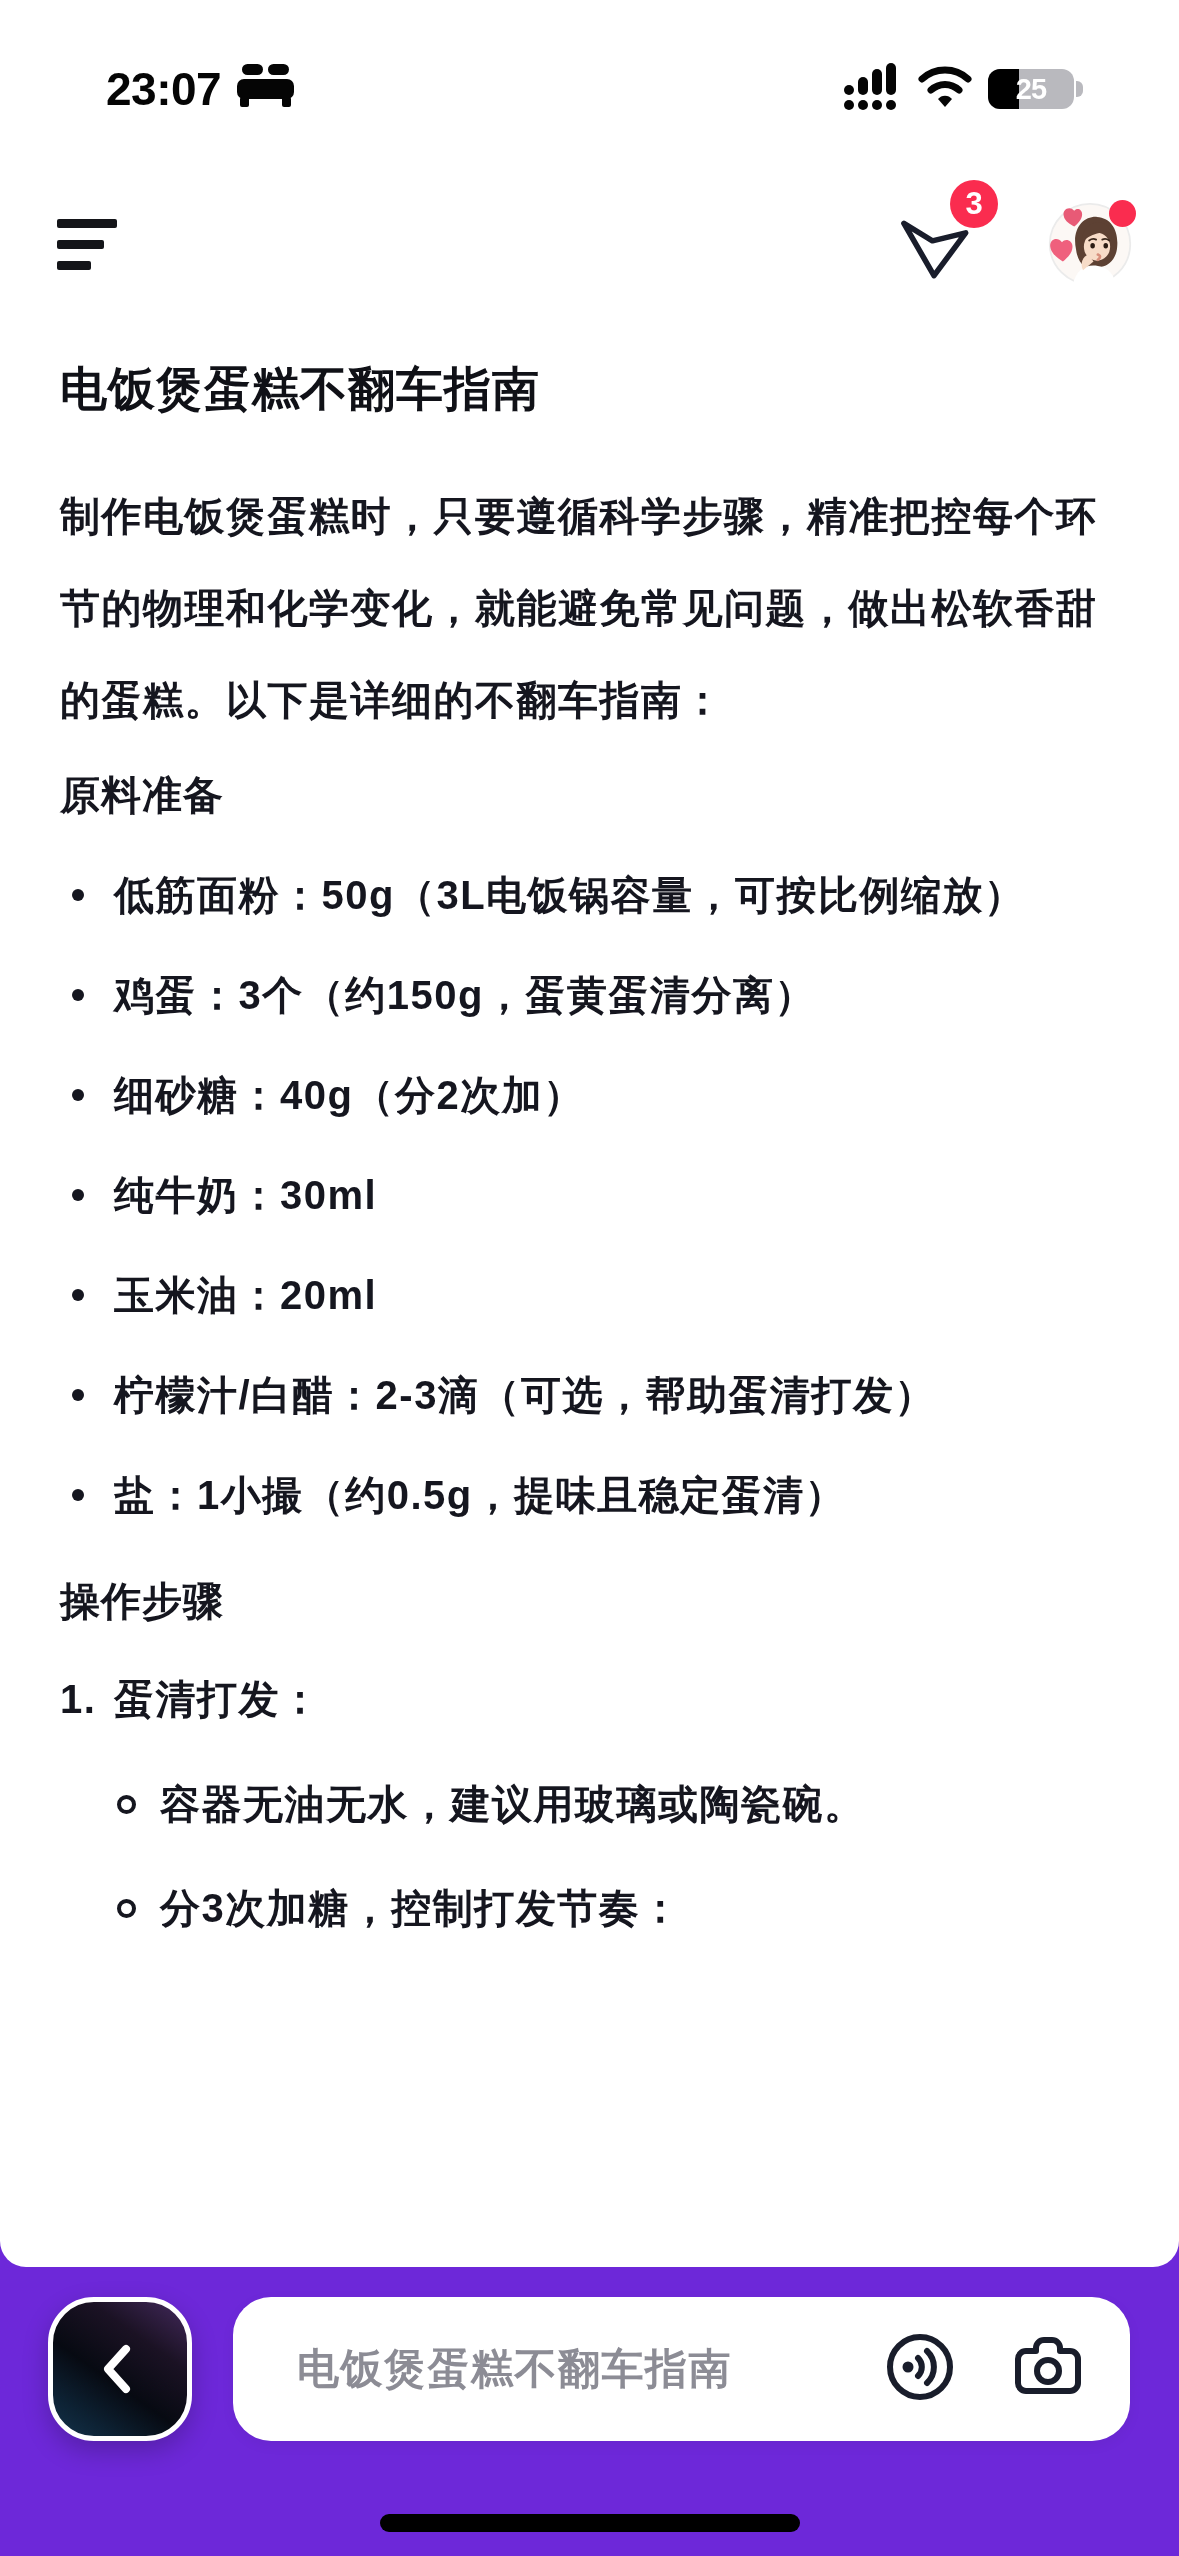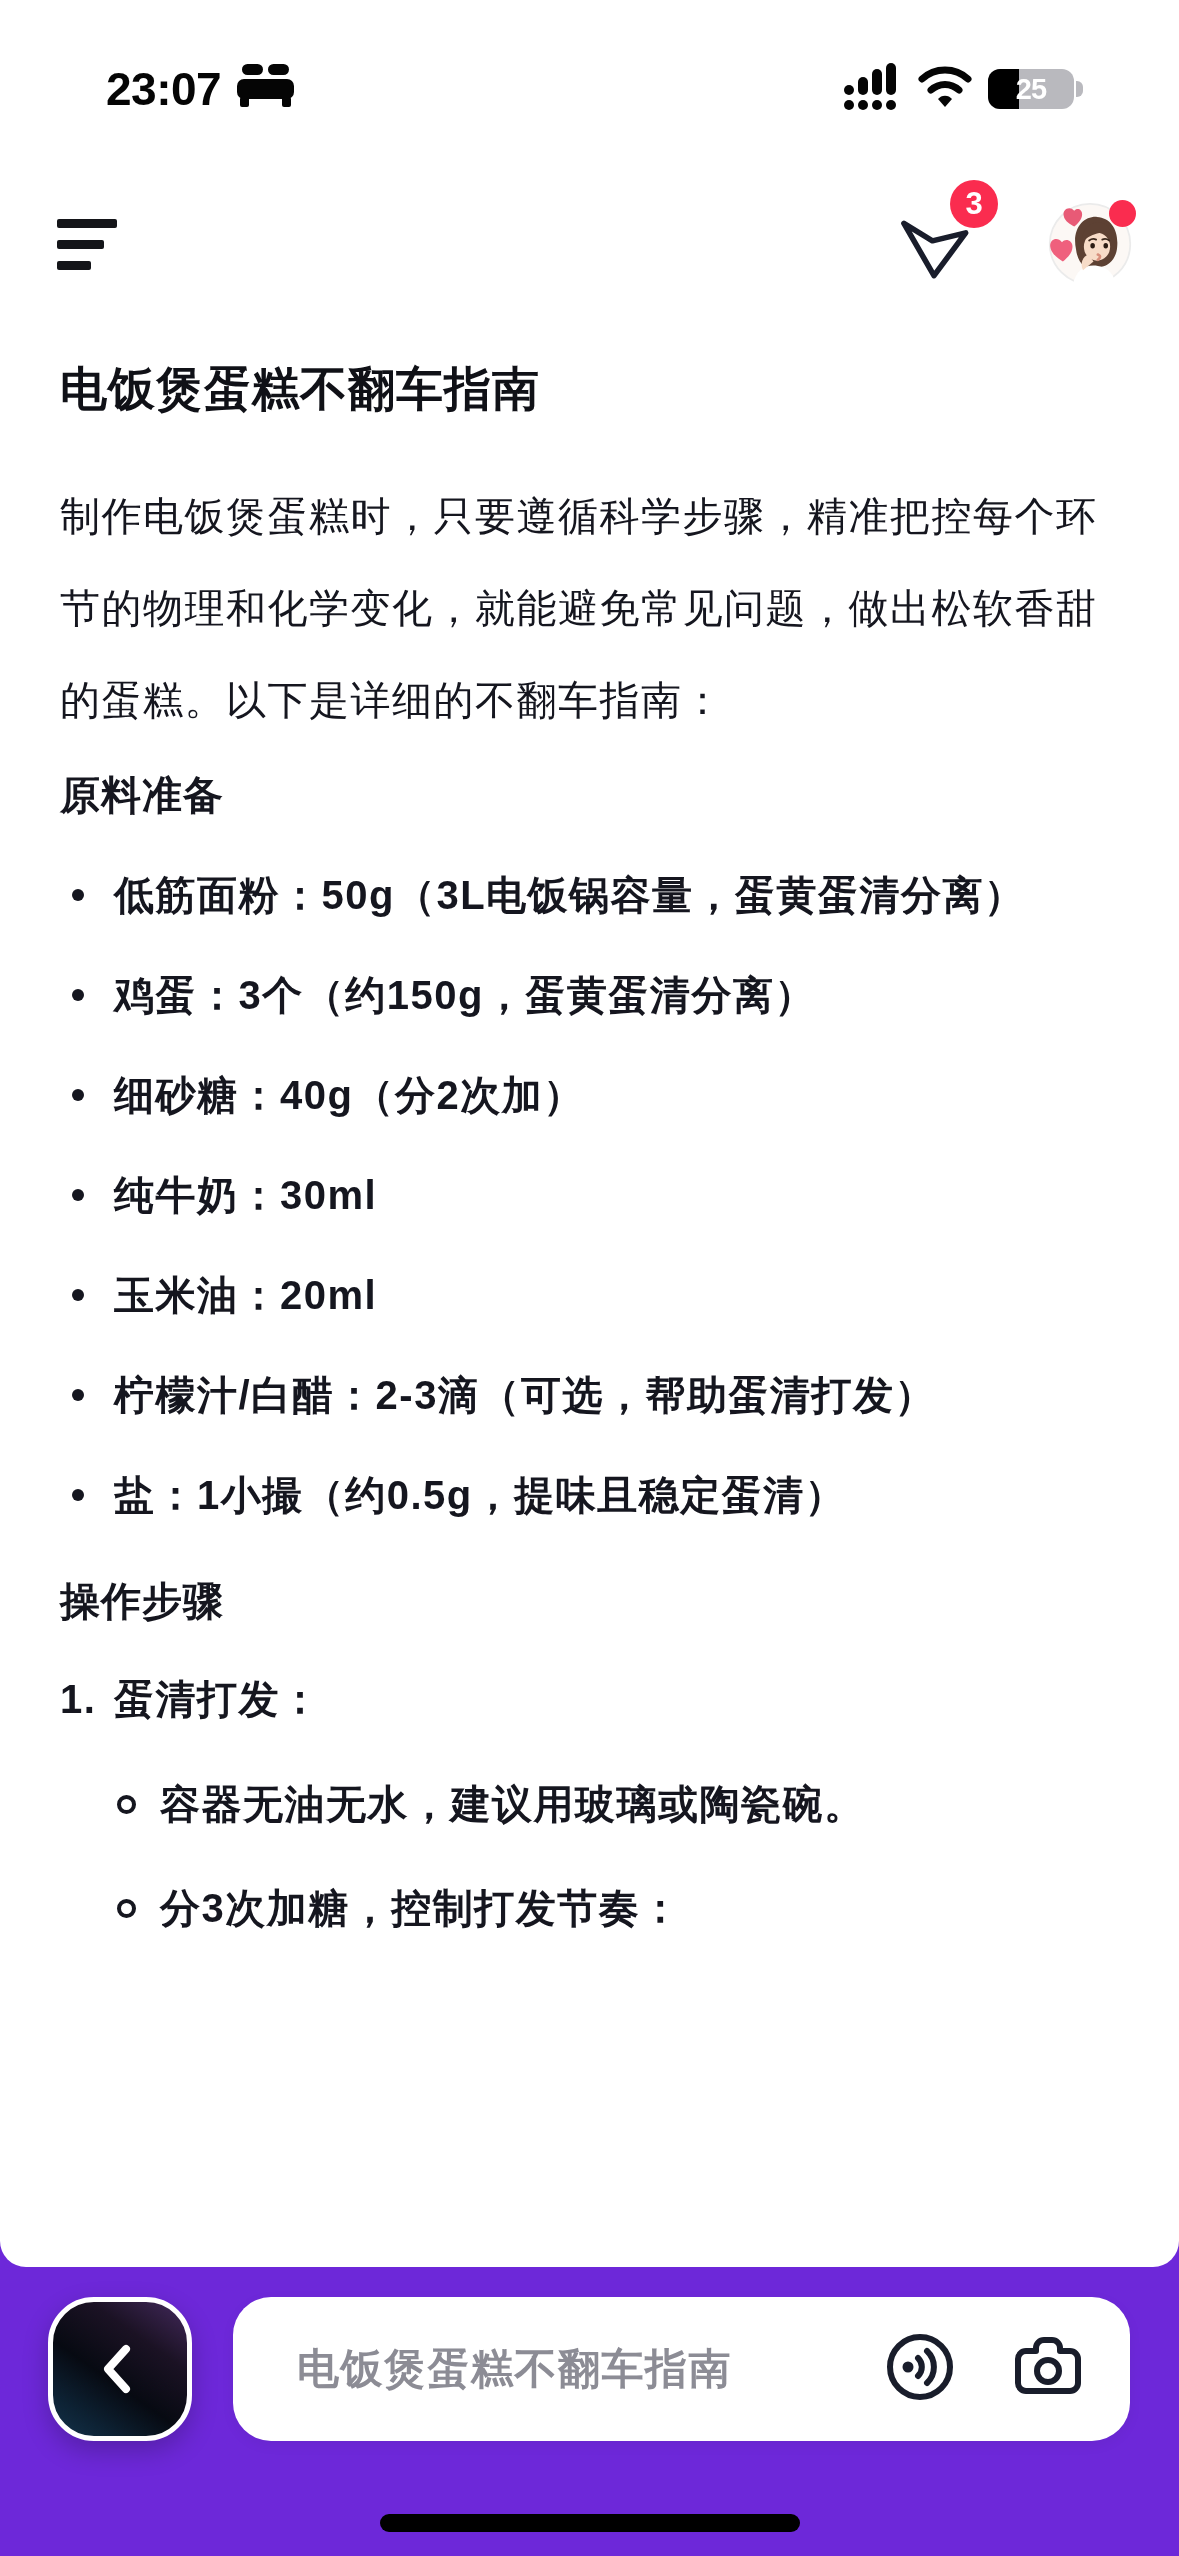--- a/index.html
+++ b/index.html
@@ -46,21 +46,21 @@
     display:flex;align-items:center;justify-content:center;
   }
   .avatar-wrap{position:relative;width:84px;height:84px;margin-left:76px;}
   .avatar-wrap svg{display:block;}
   .red-dot{position:absolute;top:-2px;right:-4px;width:27px;height:27px;border-radius:50%;background:#fa2c4f;}
   
   .article{padding:0 58px 0 60px;}
   .title{margin-top:50px;font-size:47px;line-height:66px;font-weight:800;color:#101117;letter-spacing:1px;}
   .ai-row{margin-top:40px;display:flex;align-items:center;gap:15px;}
   .ai-label{font-size:34px;color:#75757e;font-weight:500;letter-spacing:1px;}
-  .intro{margin-top:48px;font-size:40px;line-height:92px;font-weight:400;letter-spacing:1.5px;}
+  .intro{margin-top:48px;font-size:40px;line-height:92px;font-weight:700;letter-spacing:1.5px;}
   .h2{margin-top:26px;font-size:40px;line-height:46px;font-weight:800;letter-spacing:1px;}
   ul.ing{list-style:none;margin:34px 0 0 0;padding:0;}
   ul.ing li{
     position:relative;padding-left:54px;margin-bottom:14px;
     font-size:40px;line-height:86px;font-weight:600;letter-spacing:1.5px;
   }
   ul.ing li::before{
     content:"";position:absolute;left:12px;top:37px;width:12px;height:12px;border-radius:50%;background:#15161f;
   }
   .h2.steps{margin-top:40px;}
@@ -192,21 +192,21 @@
     </div>
 
     <div class="article">
       <div class="title">电饭煲蛋糕不翻车指南</div>
 
 
       <div class="intro">制作电饭煲蛋糕时，只要遵循科学步骤，精准把控每个环节的物理和化学变化，就能避免常见问题，做出松软香甜的蛋糕。以下是详细的不翻车指南：</div>
 
       <div class="h2">原料准备</div>
       <ul class="ing">
-        <li>低筋面粉：50g（3L电饭锅容量，蛋黄蛋清分离）</li>
+        <li>低筋面粉：50g（3L电饭锅容量，可按比例缩放）</li>
         <li>鸡蛋：3个（约150g，蛋黄蛋清分离）</li>
         <li>细砂糖：40g（分2次加）</li>
         <li>纯牛奶：30ml</li>
         <li>玉米油：20ml</li>
         <li>柠檬汁/白醋：2-3滴（可选，帮助蛋清打发）</li>
         <li>盐：1小撮（约0.5g，提味且稳定蛋清）</li>
       </ul>
 
       <div class="h2 steps">操作步骤</div>
       <div class="step">

